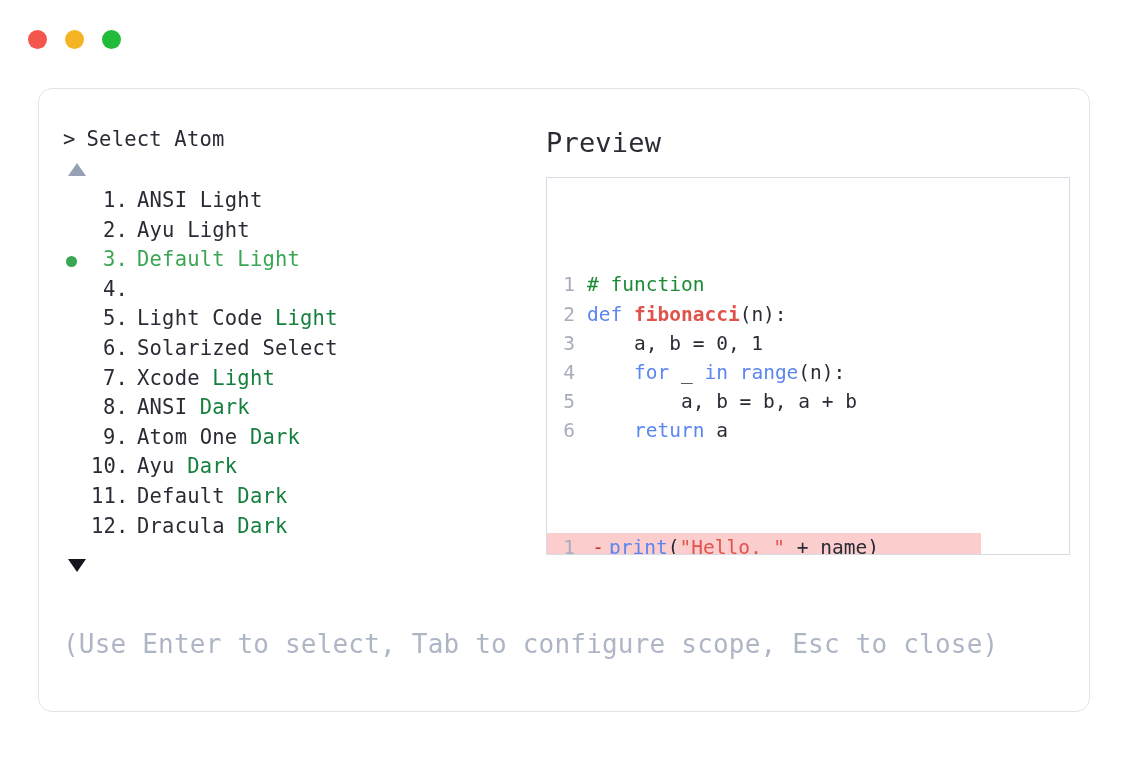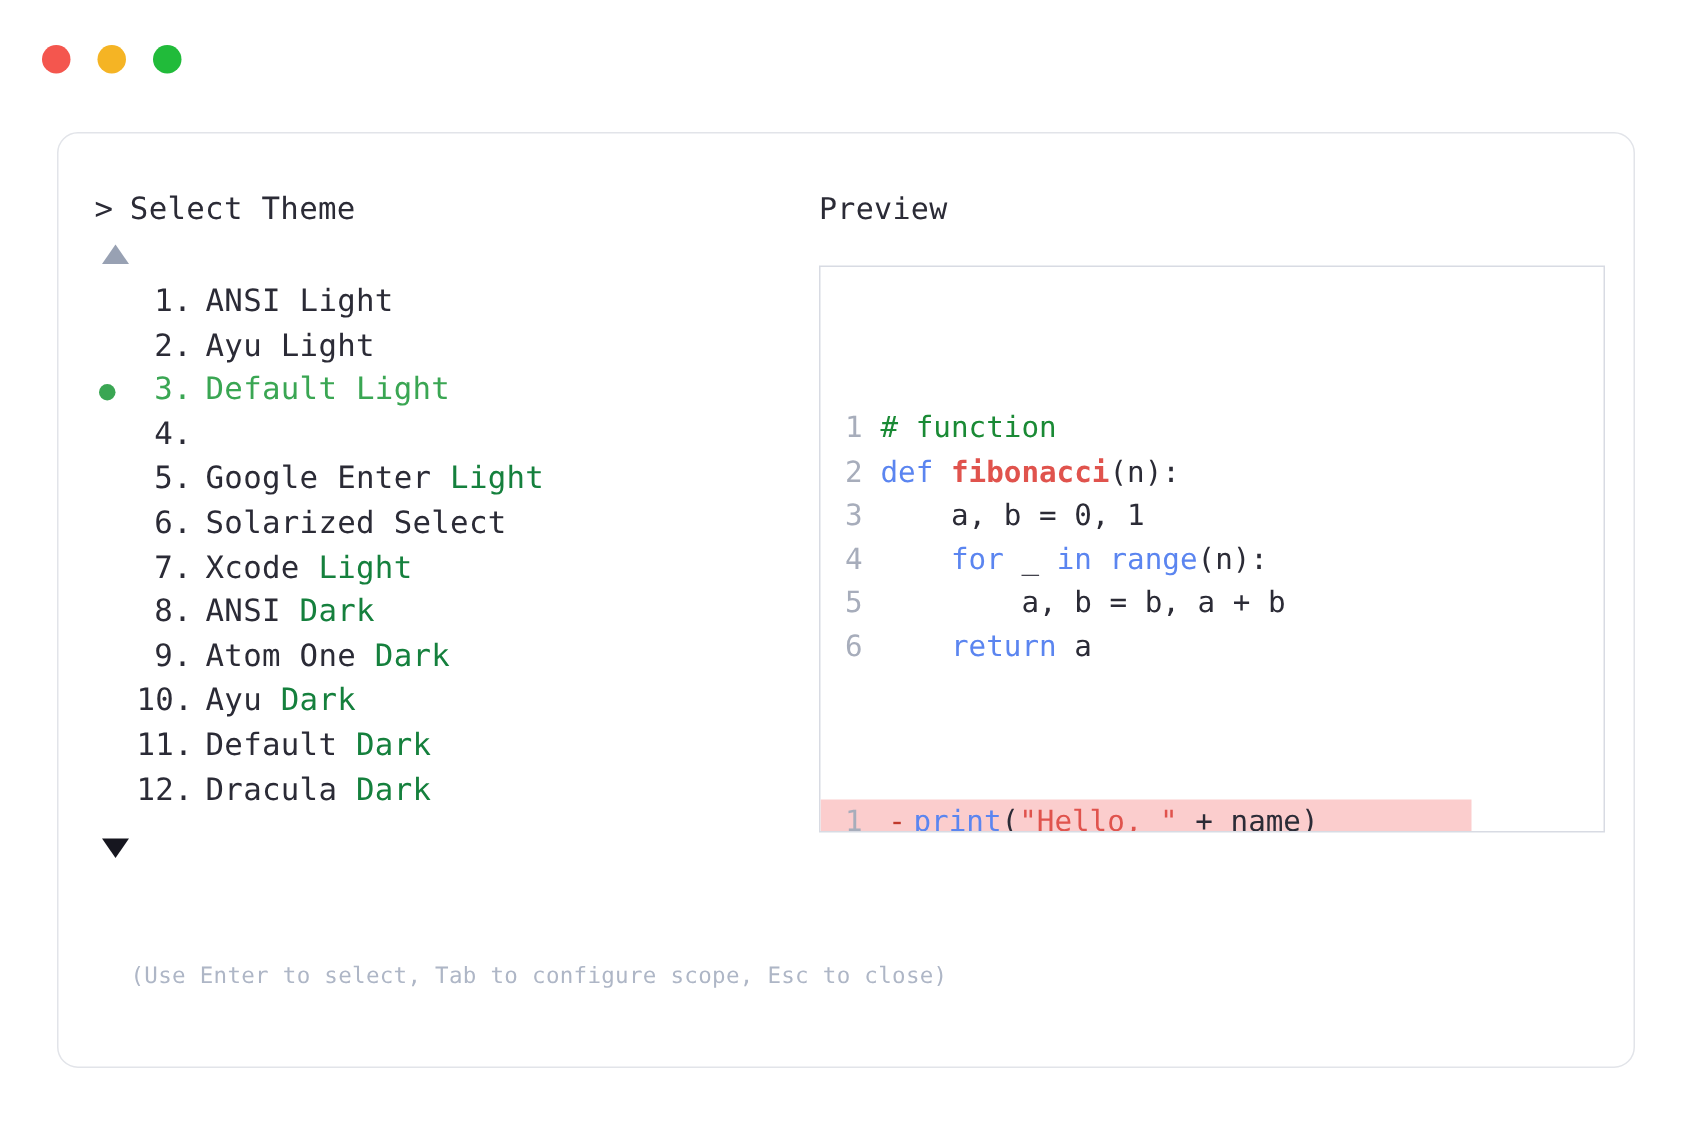--- a/index.html
+++ b/index.html
@@ -136,21 +136,21 @@
   .theme-item.selected .item-mode { color: #3aa653; }
 
   
   .right-col {
     position: absolute;
     left: 507px;
     top: 38px;
     width: 520px;
   }
   .preview-label {
-    font-size: 20px;
+    font-size: 27px;
     color: #2b2b36;
     letter-spacing: 0.2px;
     height: 26px;
   }
   .preview-box {
     margin-top: 24px;
     width: 524px;
     height: 378px;
     border: 1.5px solid #d8dbe3;
     box-sizing: border-box;
@@ -200,54 +200,53 @@
     flex: 0 0 22px;
     text-align: center;
   }
   .diff-line.removed .diff-marker { color: #c0392b; }
 
   
   .footer-hint {
     position: absolute;
     left: 24px;
     bottom: 52px;
-    font-size: 15px;
+    font-size: 26px;
     color: #aeb6c6;
     letter-spacing: 0.2px;
     white-space: pre;
-    margin-left: 24px;
   }
 </style>
 </head>
 <body>
 
 <div class="titlebar">
   <div class="dot dot-close"></div>
   <div class="dot dot-min"></div>
   <div class="dot dot-max"></div>
 </div>
 
 <div class="card">
   <div class="columns">
 
     <div class="left-col">
 
       <div class="prompt-line">
         <span class="prompt-caret">&gt;</span>
-        <span>Select Theme</span>
+        <span>Select Atom</span>
       </div>
 
       <div class="scroll-arrow arrow-up"></div>
 
       <ul class="theme-list" id="theme-list">
           <li class="theme-item"><span class="bullet-slot"></span><span class="item-index">1.</span><span class="item-name">ANSI Light</span></li>
           <li class="theme-item"><span class="bullet-slot"></span><span class="item-index">2.</span><span class="item-name">Ayu Light</span></li>
           <li class="theme-item selected"><span class="bullet-slot"><span class="bullet"></span></span><span class="item-index">3.</span><span class="item-name">Default Light</span></li>
           <li class="theme-item"><span class="bullet-slot"></span><span class="item-index">4.</span></li>
-          <li class="theme-item"><span class="bullet-slot"></span><span class="item-index">5.</span><span class="item-name">Google Enter</span><span class="item-mode dim"> Light</span></li>
+          <li class="theme-item"><span class="bullet-slot"></span><span class="item-index">5.</span><span class="item-name">Light Code</span><span class="item-mode dim"> Light</span></li>
           <li class="theme-item"><span class="bullet-slot"></span><span class="item-index">6.</span><span class="item-name">Solarized Select</span></li>
           <li class="theme-item"><span class="bullet-slot"></span><span class="item-index">7.</span><span class="item-name">Xcode</span><span class="item-mode dim"> Light</span></li>
           <li class="theme-item"><span class="bullet-slot"></span><span class="item-index">8.</span><span class="item-name">ANSI</span><span class="item-mode dim"> Dark</span></li>
           <li class="theme-item"><span class="bullet-slot"></span><span class="item-index">9.</span><span class="item-name">Atom One</span><span class="item-mode dim"> Dark</span></li>
           <li class="theme-item"><span class="bullet-slot"></span><span class="item-index">10.</span><span class="item-name">Ayu</span><span class="item-mode dim"> Dark</span></li>
           <li class="theme-item"><span class="bullet-slot"></span><span class="item-index">11.</span><span class="item-name">Default</span><span class="item-mode dim"> Dark</span></li>
           <li class="theme-item"><span class="bullet-slot"></span><span class="item-index">12.</span><span class="item-name">Dracula</span><span class="item-mode dim"> Dark</span></li>
         </ul>
 
       <div class="scroll-arrow arrow-down"></div>

